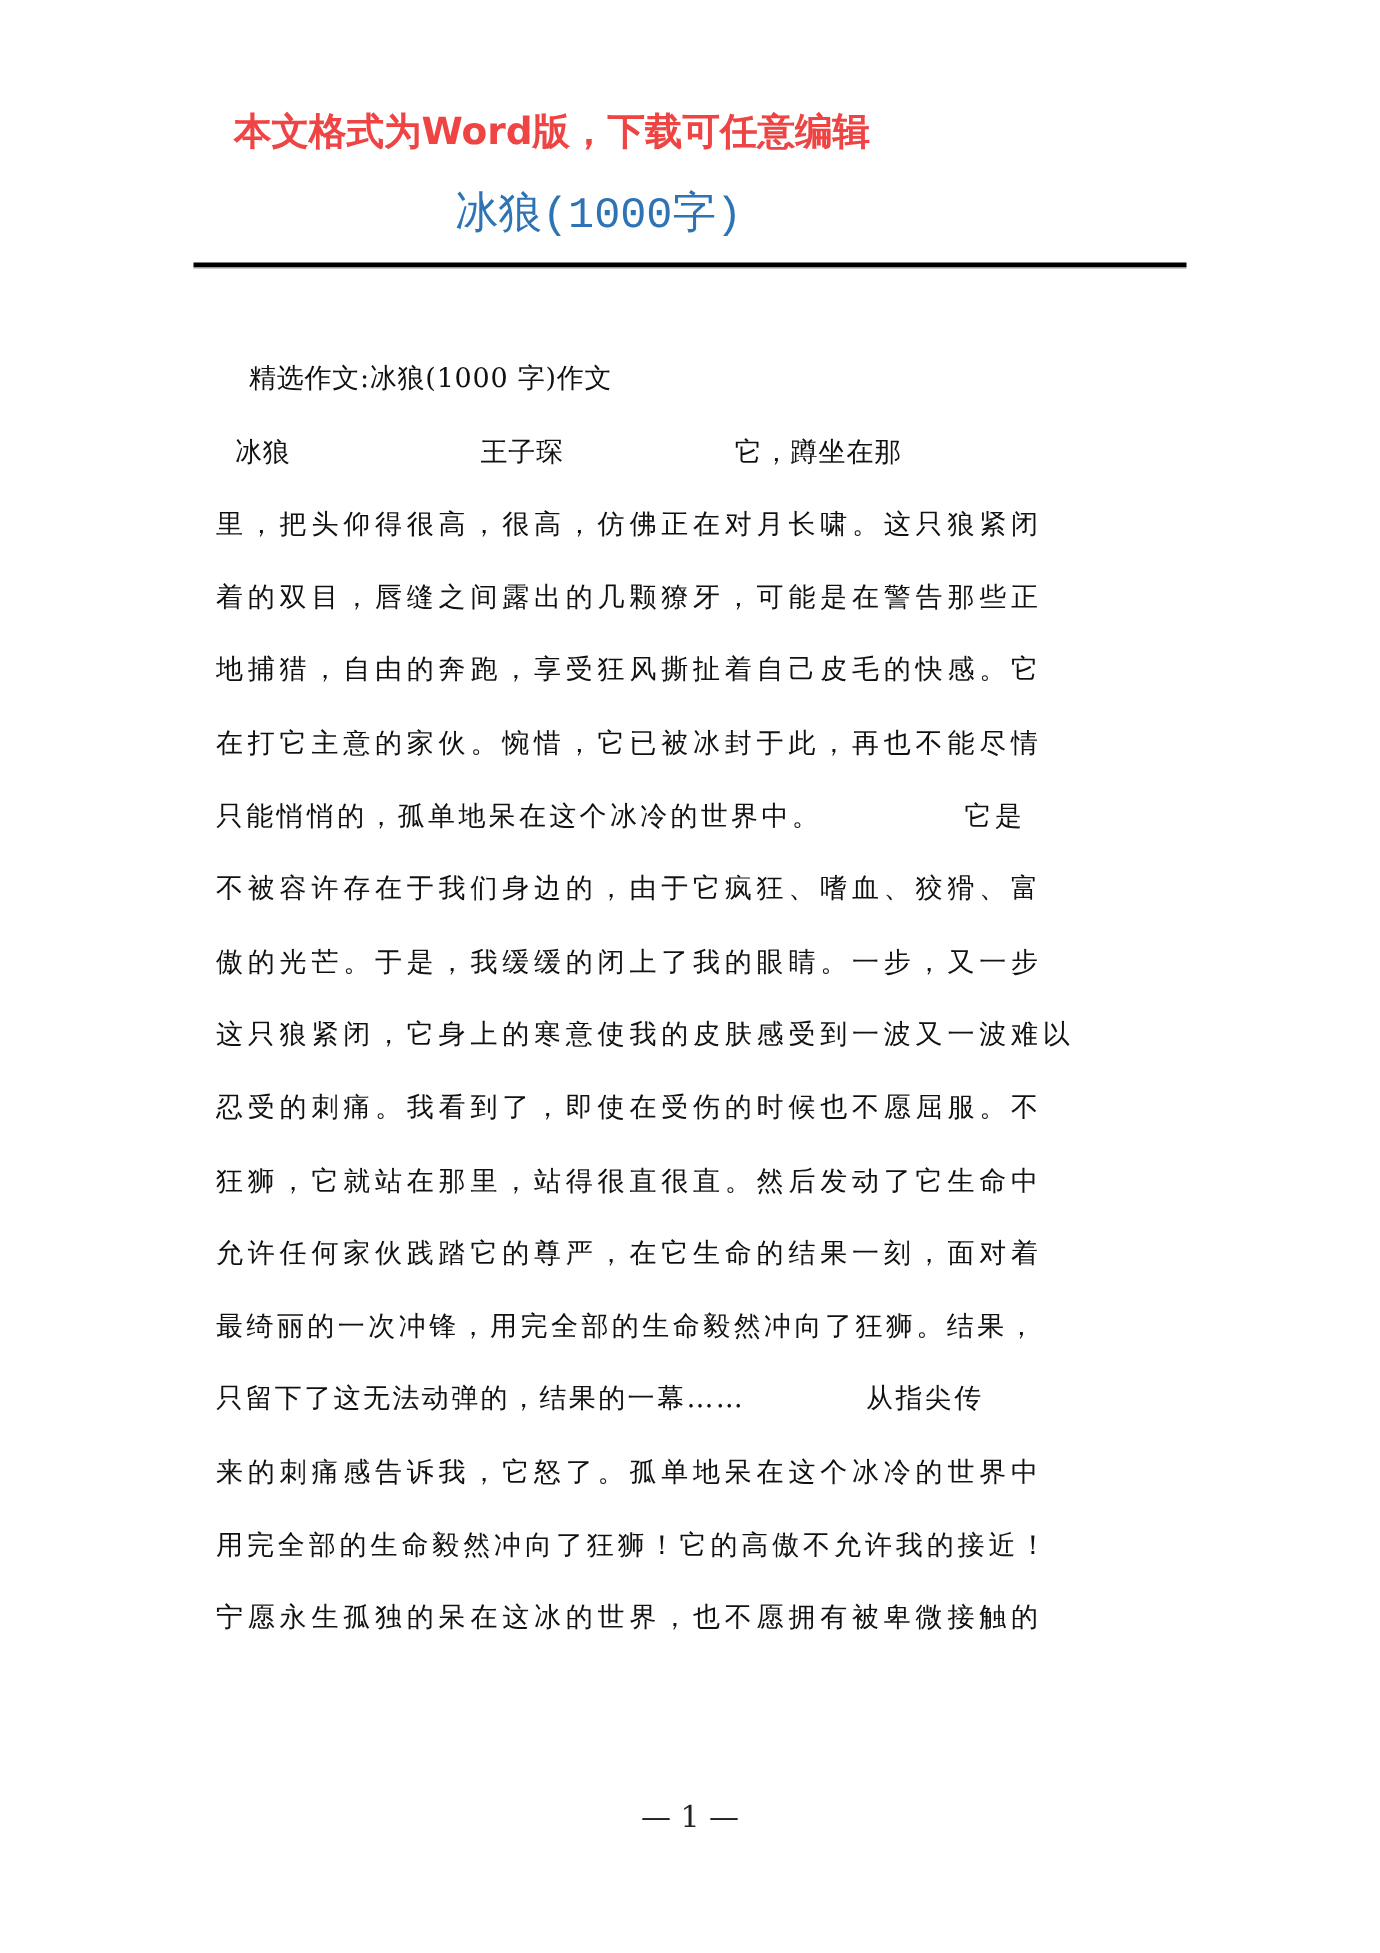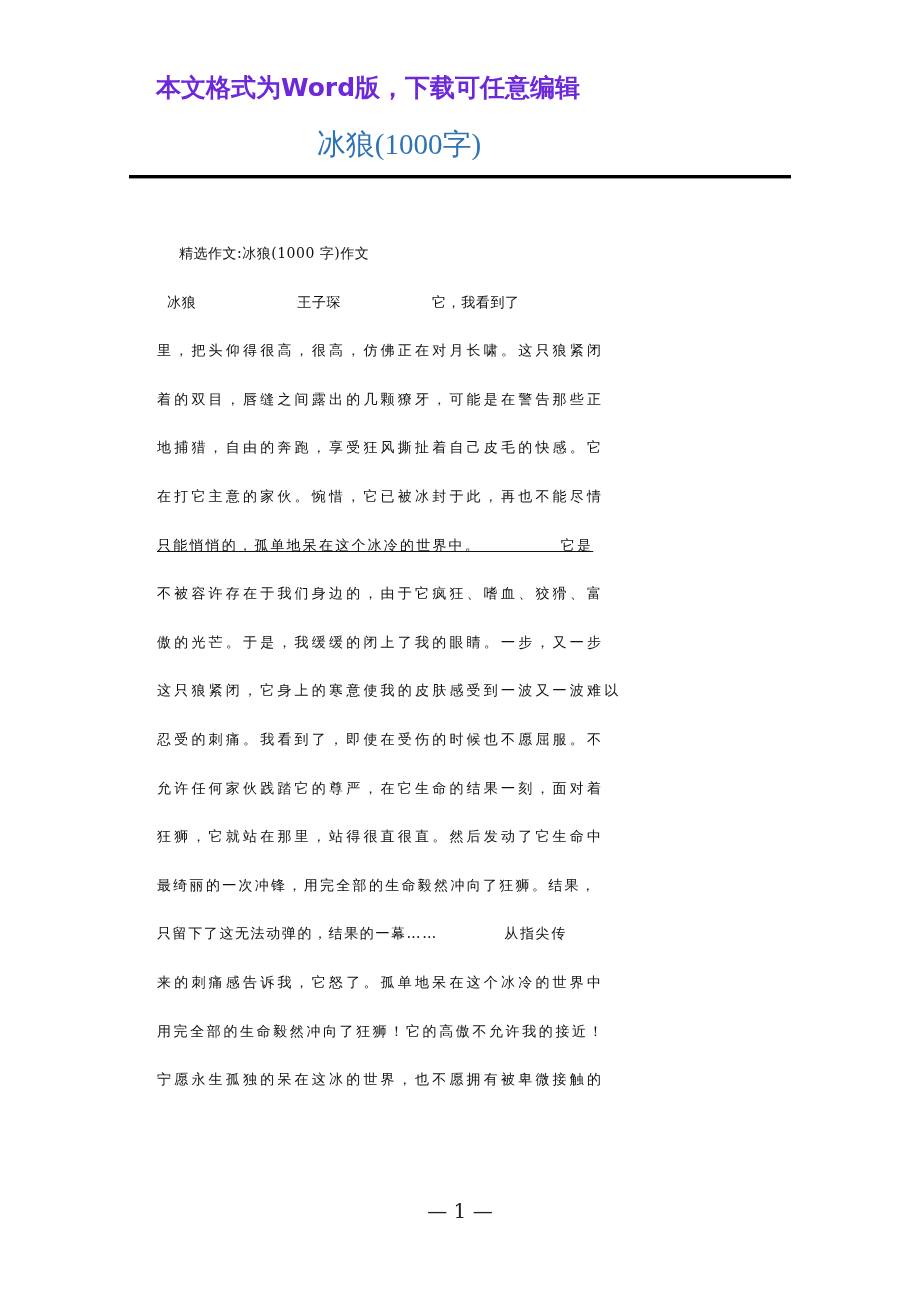--- a/index.html
+++ b/index.html
@@ -18,30 +18,30 @@
     .banner {
       position: absolute;
       top: 68px;
       left: 0;
       width: 736px;
       text-align: center;
       font-family: "DejaVu Sans", "Liberation Sans", sans-serif;
       font-weight: bold;
       font-size: 25px;
       line-height: 40px;
-      color: #6d28d9;
+      color: #ef4444;
       letter-spacing: 0px;
     }
     .doc-title {
       position: absolute;
       top: 124px;
       left: 0;
       width: 798px;
       text-align: center;
-      font-family: Liberation Serif, serif;
+      font-family: Liberation Mono, monospace;
       font-size: 29px;
       line-height: 40px;
       color: #2e74b5;
     }
     .title-rule {
       position: absolute;
       top: 175px;
       left: 129px;
       width: 662px;
       height: 3px;
@@ -51,23 +51,23 @@
       position: absolute;
       top: 178px;
       left: 129px;
       width: 662px;
       height: 1px;
       background: #9a9a9a;
     }
     .body-text {
       position: absolute;
       top: 229px;
-      left: 157px;
+      left: 144px;
       width: 640px;
-      font-size: 14px;
+      font-size: 18px;
       line-height: 48.6px;
       text-align: justify;
       text-align-last: auto;
     }
     .line {
       display: block;
       white-space: pre;
       height: 48.6px;
       letter-spacing: 3.2px;
     }
@@ -91,32 +91,32 @@
 
 <div class="banner">本文格式为Word版，下载可任意编辑</div>
 
 <h1 class="doc-title" style="margin:0;font-weight:normal;">冰狼(1000字)</h1>
 
 <div class="title-rule"></div>
 <div class="title-rule-shadow"></div>
 
 <div class="body-text">
   <span class="line first">精选作文:冰狼(1000 字)作文</span>
-  <span class="line" style="letter-spacing:0.6px;">  冰狼                    王子琛                  它，我看到了</span>
+  <span class="line" style="letter-spacing:0.6px;">  冰狼                    王子琛                  它，蹲坐在那</span>
   <span class="line">里，把头仰得很高，很高，仿佛正在对月长啸。这只狼紧闭</span>
   <span class="line">着的双目，唇缝之间露出的几颗獠牙，可能是在警告那些正</span>
   <span class="line">地捕猎，自由的奔跑，享受狂风撕扯着自己皮毛的快感。它</span>
   <span class="line">在打它主意的家伙。惋惜，它已被冰封于此，再也不能尽情</span>
-  <span class="line" style="letter-spacing:2.2px;text-decoration:underline;">只能悄悄的，孤单地呆在这个冰冷的世界中。            它是</span>
+  <span class="line" style="letter-spacing:2.2px;">只能悄悄的，孤单地呆在这个冰冷的世界中。            它是</span>
   <span class="line">不被容许存在于我们身边的，由于它疯狂、嗜血、狡猾、富</span>
   <span class="line">傲的光芒。于是，我缓缓的闭上了我的眼睛。一步，又一步</span>
   <span class="line">这只狼紧闭，它身上的寒意使我的皮肤感受到一波又一波难以</span>
   <span class="line">忍受的刺痛。我看到了，即使在受伤的时候也不愿屈服。不</span>
+  <span class="line">狂狮，它就站在那里，站得很直很直。然后发动了它生命中</span>
   <span class="line">允许任何家伙践踏它的尊严，在它生命的结果一刻，面对着</span>
-  <span class="line">狂狮，它就站在那里，站得很直很直。然后发动了它生命中</span>
   <span class="line" style="letter-spacing:2.3px;">最绮丽的一次冲锋，用完全部的生命毅然冲向了狂狮。结果，</span>
   <span class="line" style="letter-spacing:1.6px;">只留下了这无法动弹的，结果的一幕……           从指尖传</span>
   <span class="line">来的刺痛感告诉我，它怒了。孤单地呆在这个冰冷的世界中</span>
   <span class="line" style="letter-spacing:2.6px;">用完全部的生命毅然冲向了狂狮！它的高傲不允许我的接近！</span>
   <span class="line">宁愿永生孤独的呆在这冰的世界，也不愿拥有被卑微接触的</span>
 </div>
 
 <div class="page-footer">— 1 —</div>
 
 </body></html>

